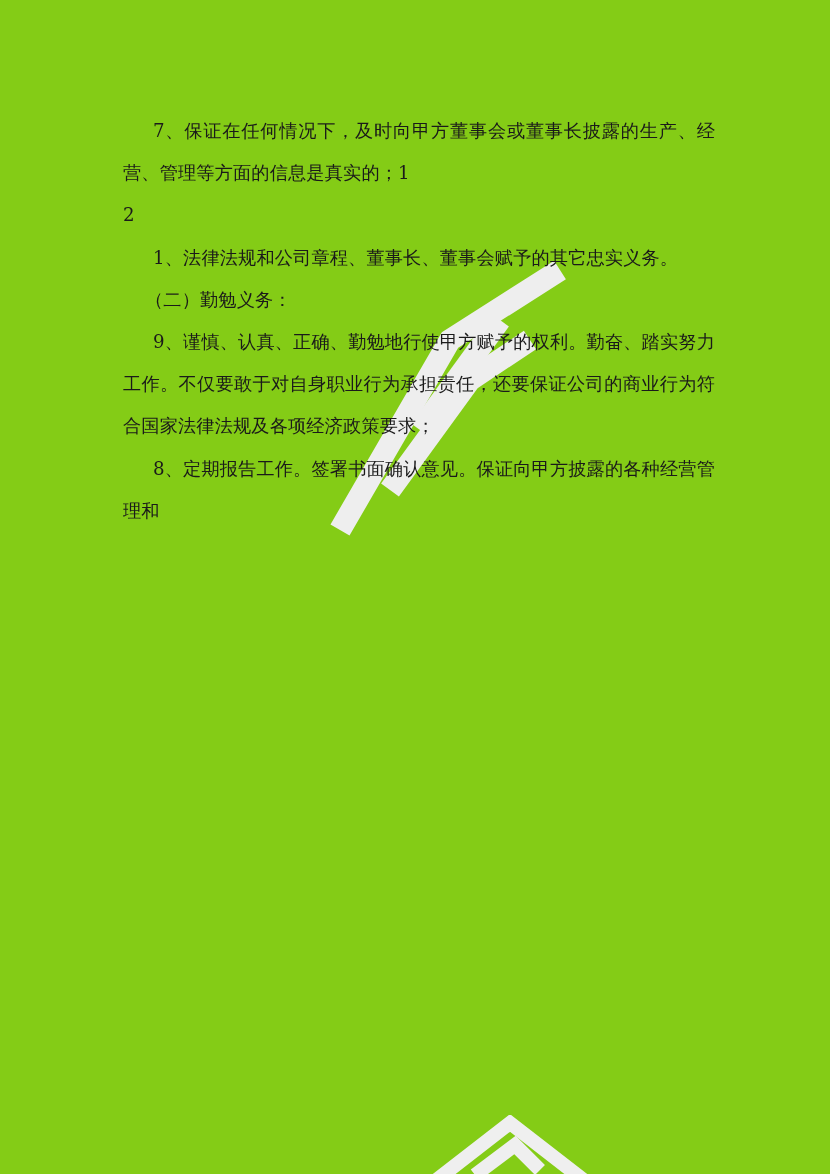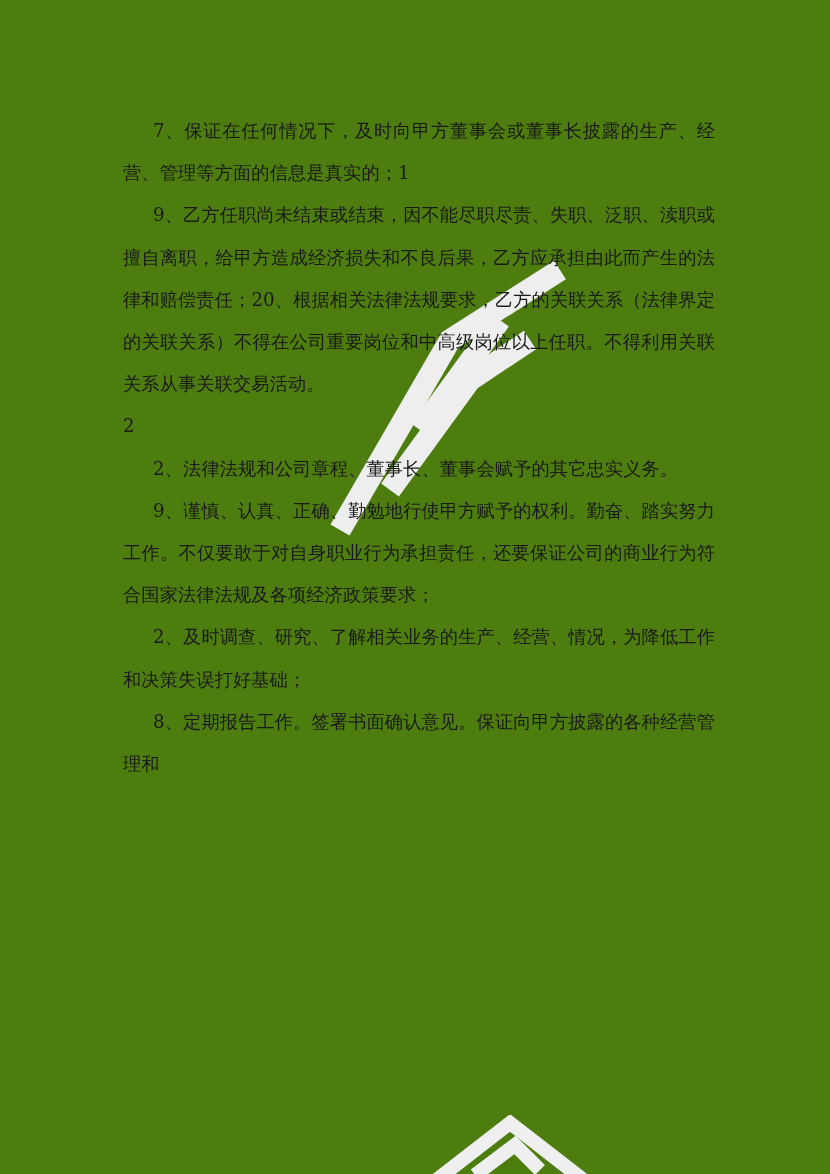--- a/index.html
+++ b/index.html
@@ -13,21 +13,21 @@
     position: relative;
     overflow: hidden;
     font-family: "DejaVu Serif", "Liberation Serif", serif;
     color: #1a1a1a;
   }
   .page {
     position: absolute;
     left: 0; top: 0;
     width: 830px;
     height: 1174px;
-    background: #4d7c0f;
+    background: #84cc16;
   }
   .content {
     position: absolute;
     left: 123px;
     top: 110px;
     width: 592px;
     font-size: 18.2px;
     line-height: 42.2px;
     letter-spacing: 0.15px;
     text-align: justify;
@@ -59,20 +59,19 @@
   </svg>
   <svg class="watermark" style="left:420px; top:1115px;" width="180" height="70" viewBox="0 0 180 70">
     <g fill="none" stroke="#efefef" stroke-width="14">
       <path d="M10 70 L90 8 L170 70"></path>
       <path d="M55 60 L95 30 L120 55"></path>
     </g>
   </svg>
 
   <div class="content">
     <p class="indent">7、保证在任何情况下，及时向甲方董事会或董事长披露的生产、经营、管理等方面的信息是真实的；1</p>
-    <p class="indent">9、乙方任职尚未结束或结束，因不能尽职尽责、失职、泛职、渎职或擅自离职，给甲方造成经济损失和不良后果，乙方应承担由此而产生的法律和赔偿责任；20、根据相关法律法规要求，乙方的关联关系（法律界定的关联关系）不得在公司重要岗位和中高级岗位以上任职。不得利用关联关系从事关联交易活动。</p>
     <p>2</p>
-    <p class="indent">2、法律法规和公司章程、董事长、董事会赋予的其它忠实义务。</p>
+    <p class="indent">1、法律法规和公司章程、董事长、董事会赋予的其它忠实义务。</p>
+    <p class="indent-heading">（二）勤勉义务：</p>
     <p class="indent">9、谨慎、认真、正确、勤勉地行使甲方赋予的权利。勤奋、踏实努力工作。不仅要敢于对自身职业行为承担责任，还要保证公司的商业行为符合国家法律法规及各项经济政策要求；</p>
-    <p class="indent">2、及时调查、研究、了解相关业务的生产、经营、情况，为降低工作和决策失误打好基础；</p>
     <p class="indent">8、定期报告工作。签署书面确认意见。保证向甲方披露的各种经营管理和</p>
   </div>
 </div>
 
 </body></html>

